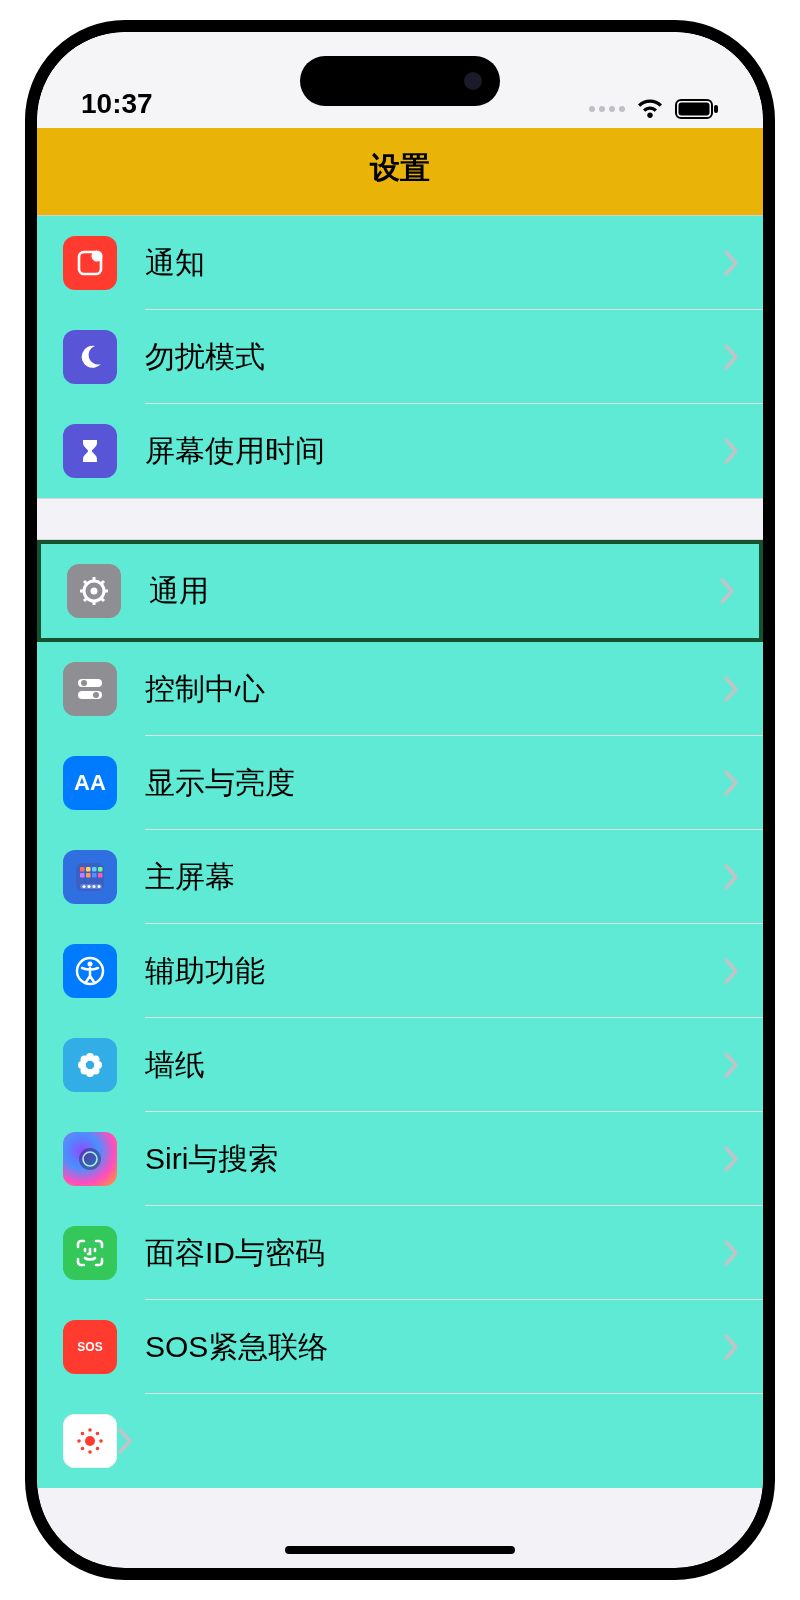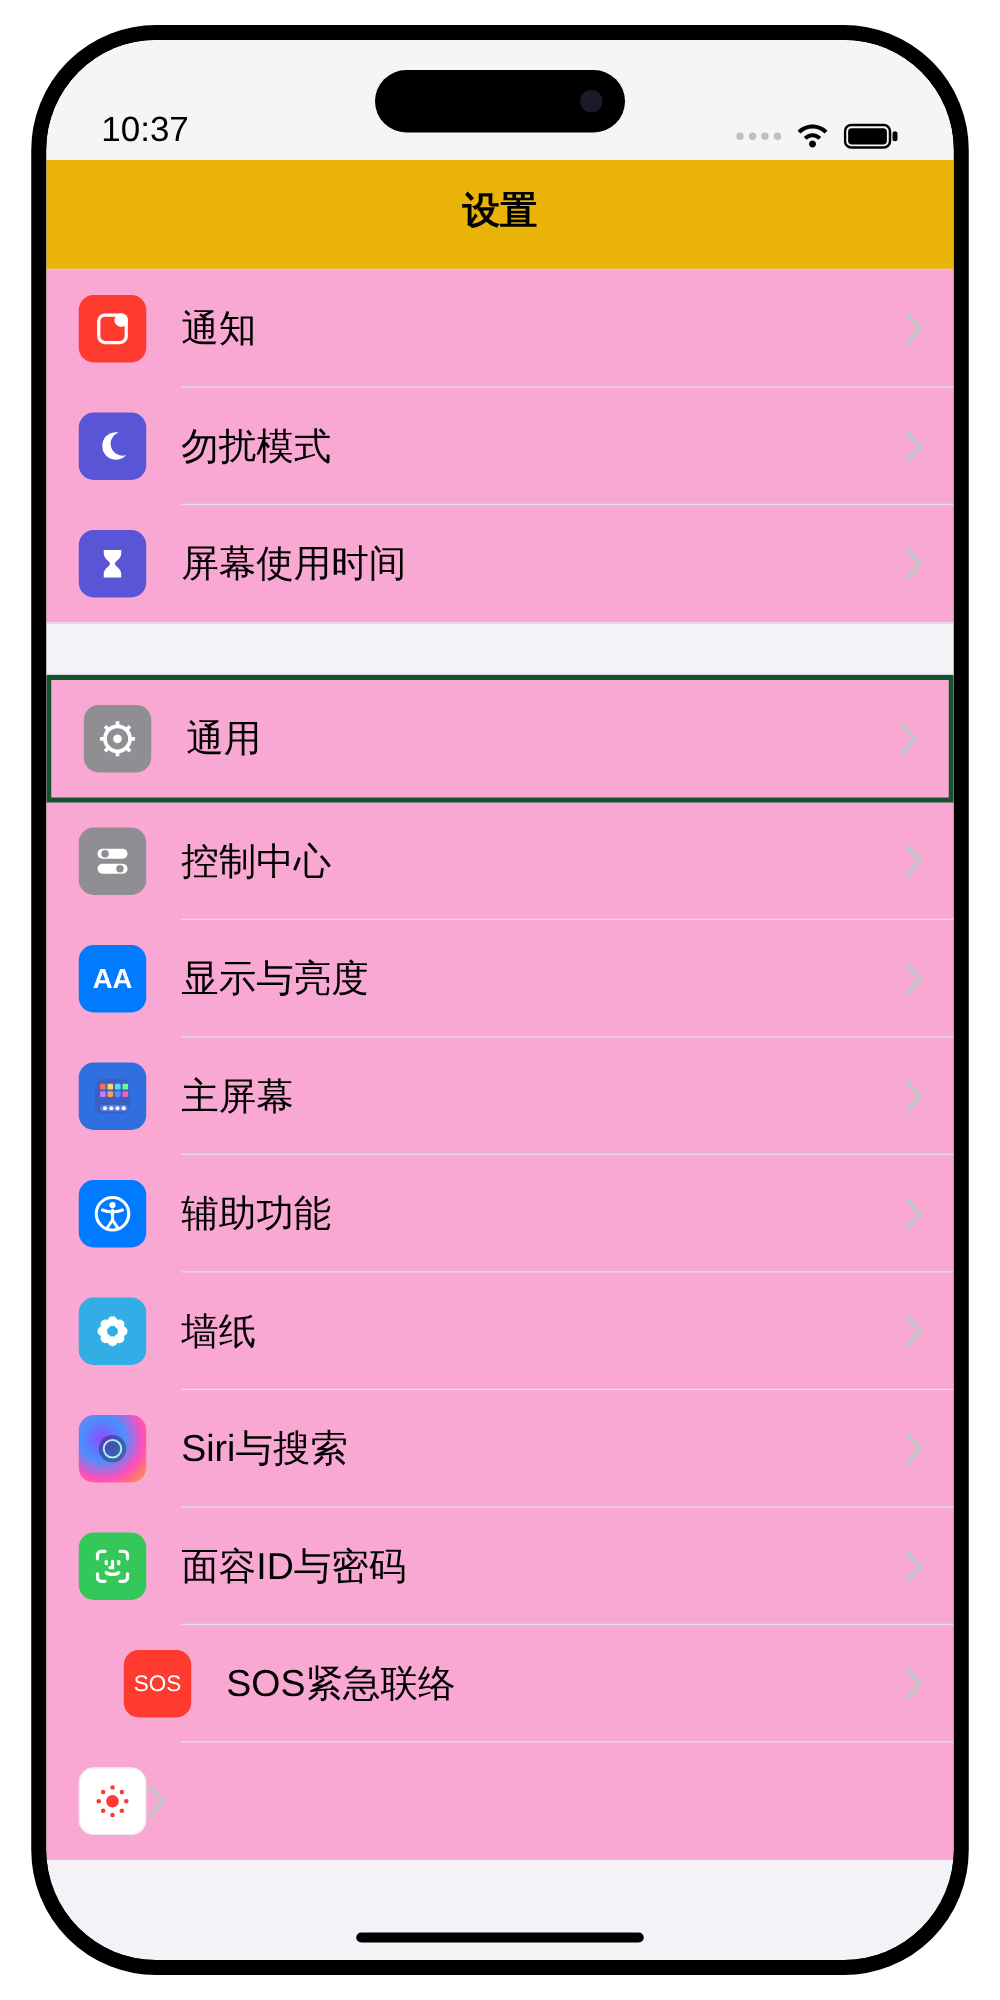--- a/index.html
+++ b/index.html
@@ -43,34 +43,34 @@
     position:absolute; top:24px; left:50%; transform:translateX(-50%);
     width:200px; height:50px; background:#000; border-radius:30px; z-index:50;
   }
   .island::after{
     content:""; position:absolute; right:18px; top:16px; width:18px; height:18px;
     background:#1a1a2a; border-radius:50%;
   }
   
   .status-bar{
     height:96px; display:flex; align-items:flex-end; justify-content:space-between;
-    padding:0 44px 8px 44px; font-weight:400; font-size:28px; color:#000;
+    padding:0 44px 8px 44px; font-weight:700; font-size:28px; color:#000;
     position:relative; z-index:40; background:#f5f5f8;
   }
   .status-right{ display:flex; align-items:center; gap:10px; }
   .dots{ display:flex; gap:4px; }
   .dots span{ width:6px; height:6px; border-radius:50%; background:#c0c0c4; display:block; }
   .wifi svg, .battery svg { display:block; }
   
   .nav-title{
     text-align:center; font-size:30px; font-weight:600; color:#000;
     padding:20px 0 26px; background:#eab308; border-bottom:1px solid #d0d0d4;
   }
   
-  .section{ background:#f9a8d4; }
+  .section{ background:#5eead4; }
   .gap{ height:42px; background:#f2f2f7; border-top:1px solid #d8d8dc; border-bottom:1px solid #d8d8dc; }
   
   .row{
     display:flex; align-items:center; height:94px; padding-left:26px;
     position:relative;
   }
   .row-sep{ position:absolute; bottom:0; left:108px; right:0; height:1px; background:#e0e0e4; }
   .icon-box{
     width:54px; height:54px; border-radius:12px; flex-shrink:0;
     display:flex; align-items:center; justify-content:center;
@@ -98,21 +98,21 @@
   .bg-purple{ background:#5856d6; }
   .bg-purple2{ background:#5856d6; }
   .bg-gray{ background:#8e8e93; }
   .bg-gray2{ background:#8e8e93; }
   .bg-blue{ background:#007aff; }
   .bg-blue2{ background:#2f6fe0; }
   .bg-cyan{ background:#32ade6; }
   .bg-green{ background:#34c759; }
   .bg-red-sos{ background:#ff3b30; }
   .bg-white{ background:#fff; color:#ff3b30; box-shadow:inset 0 0 0 1px #eee; }
-  .sos-text{ font-size:18px; font-weight:400;margin-left:36px; }
+  .sos-text{ font-size:12px; font-weight:700; }
   .aa-text{ font-size:22px; font-weight:600; }
   
   .bg-siri{ background: radial-gradient(circle at 35% 35%, #8a4dff 0%, #4a90ff 35%, #ff4dbf 65%, #ff8a4d 90%); }
 </style>
 </head>
 <body>
 
 <div class="phone">
   <div class="side-btn sb1"></div>
   <div class="side-btn sb2"></div>

